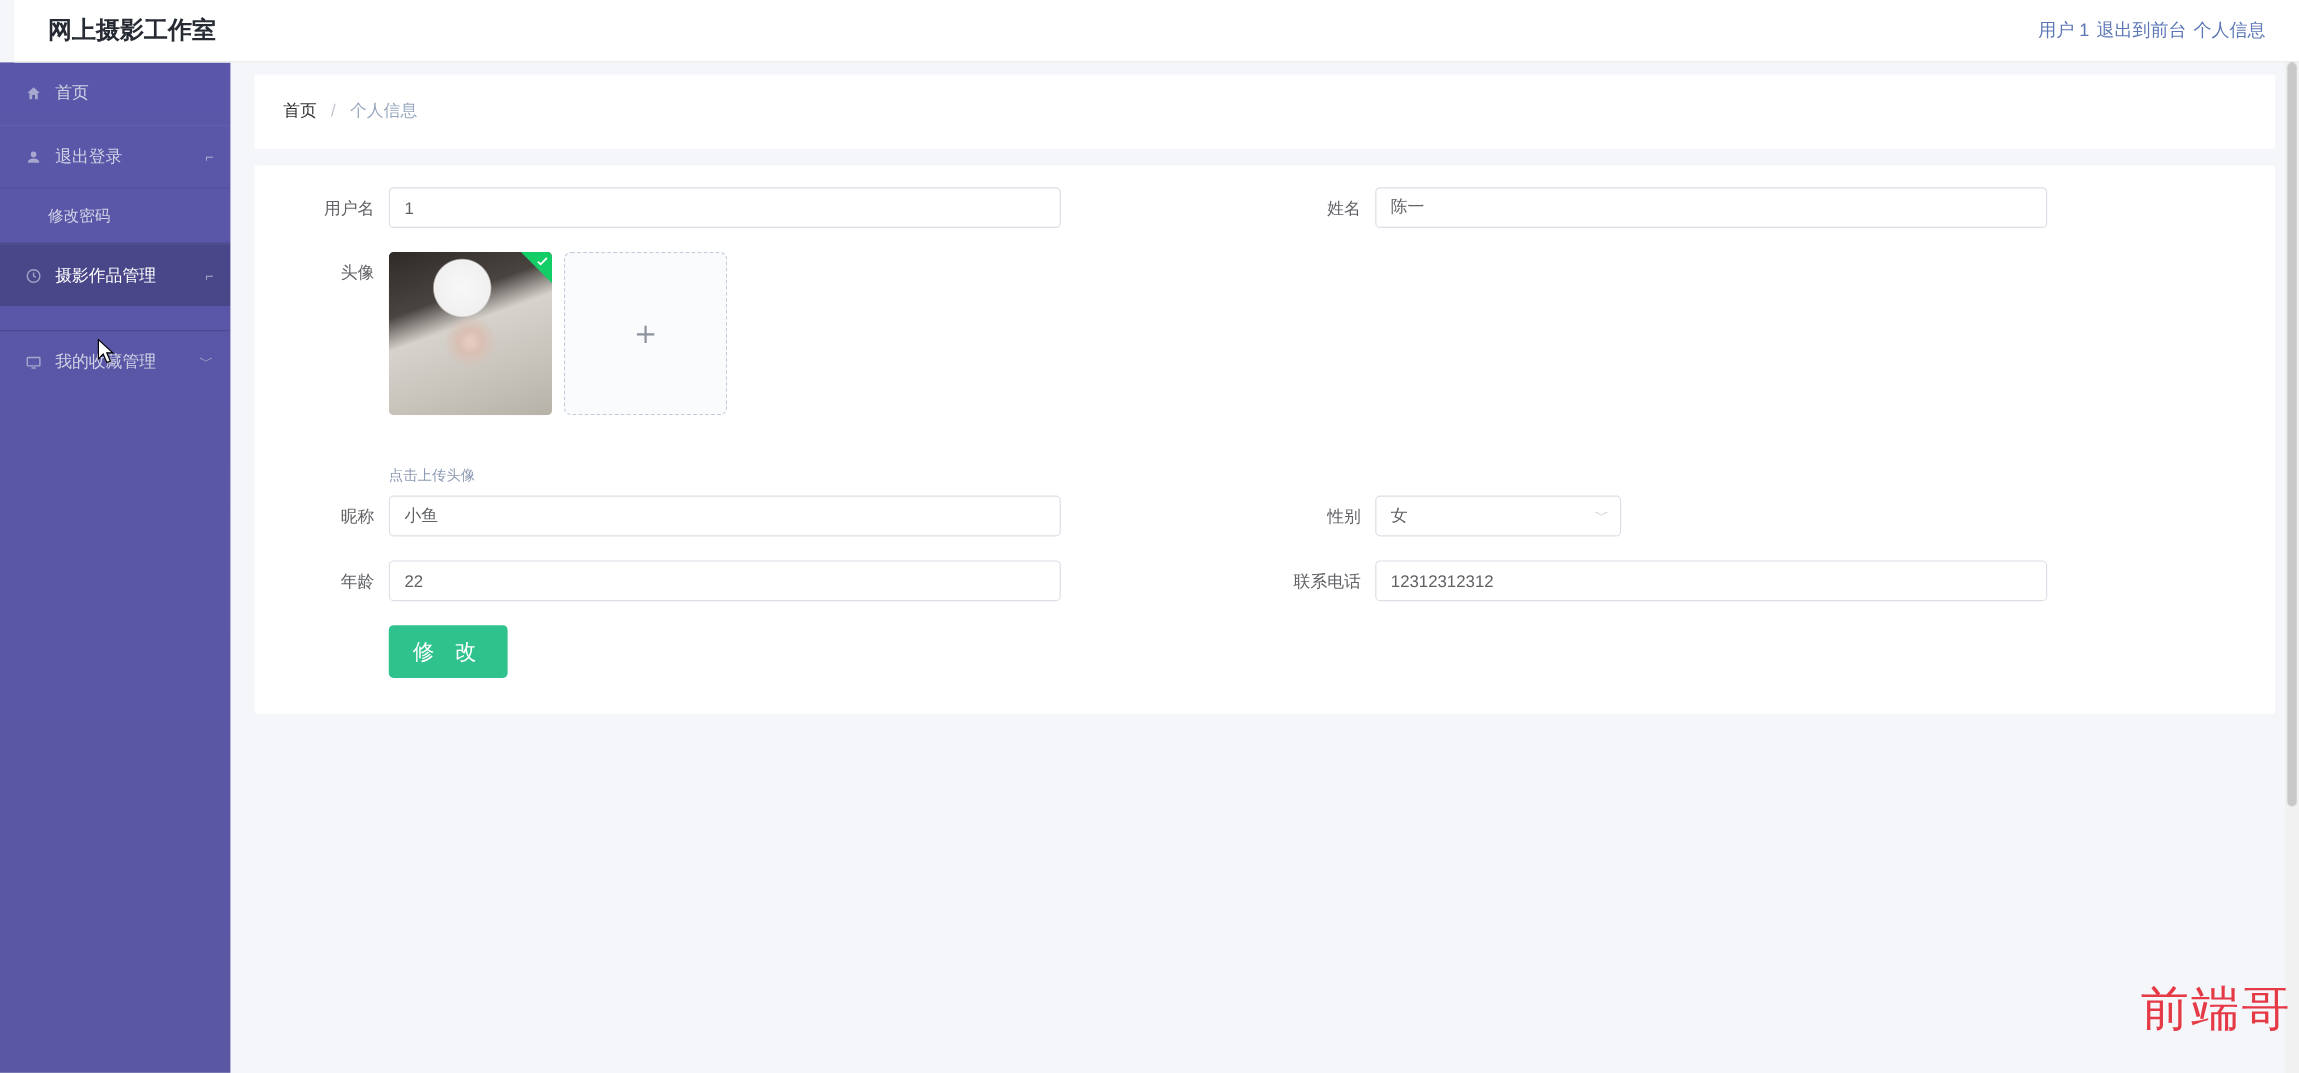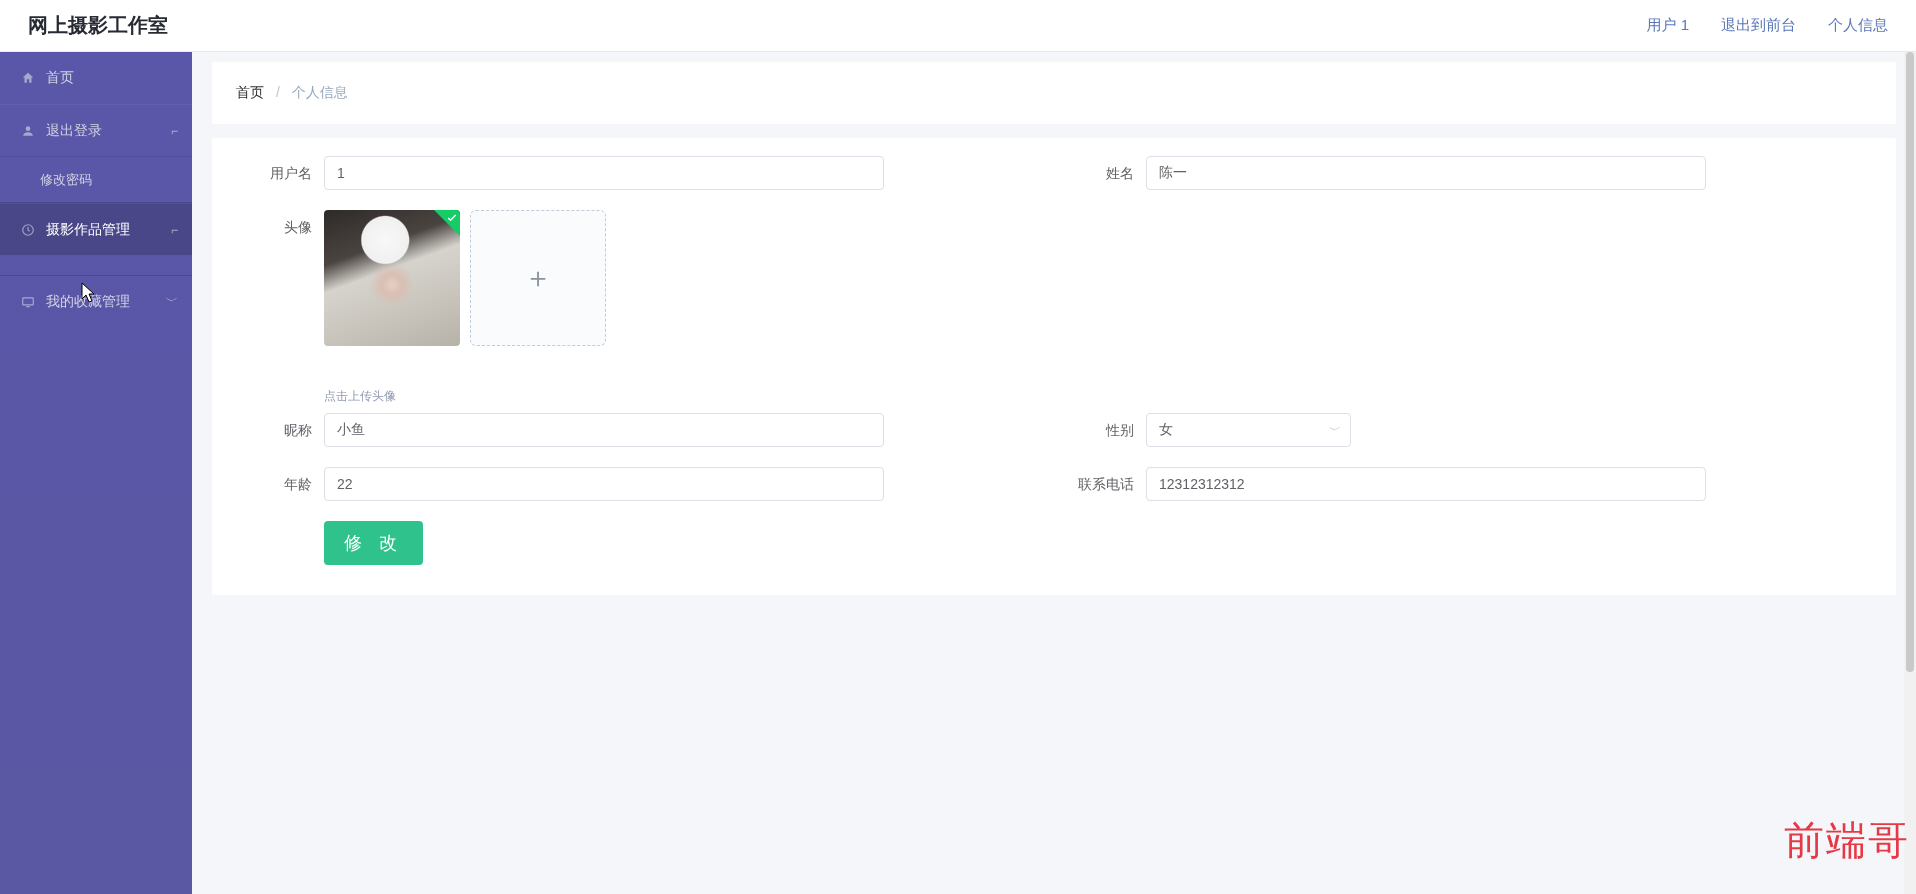--- a/index.html
+++ b/index.html
@@ -8,39 +8,39 @@
       font-family: "Helvetica Neue", Helvetica, "PingFang SC", "Microsoft YaHei", Arial, sans-serif;
       font-size: 14px;
       color: #606266;
       background: #f5f6fa;
       overflow: hidden;
     }
 
     
     .header {
       position: absolute;
-      top: 0; left: 0; right: 0;
+      top: 0; left: 12px; right: 0;
       height: 52px;
       background: #fff;
       display: flex;
       align-items: center;
       justify-content: space-between;
       padding: 0 28px 0 28px;
       border-bottom: 1px solid #eaeaea;
       z-index: 20;
     }
     .brand {
       font-size: 20px;
       font-weight: 700;
       color: #262a33;
     }
     .header-right {
       display: flex;
       align-items: center;
-      gap: 32px;
+      gap: 6px;
     }
     .header-right a {
       color: #5b77b5;
       text-decoration: none;
       font-size: 15px;
       cursor: pointer;
     }
     .header-right .user {
       color: #5b77b5;
       font-size: 15px;

